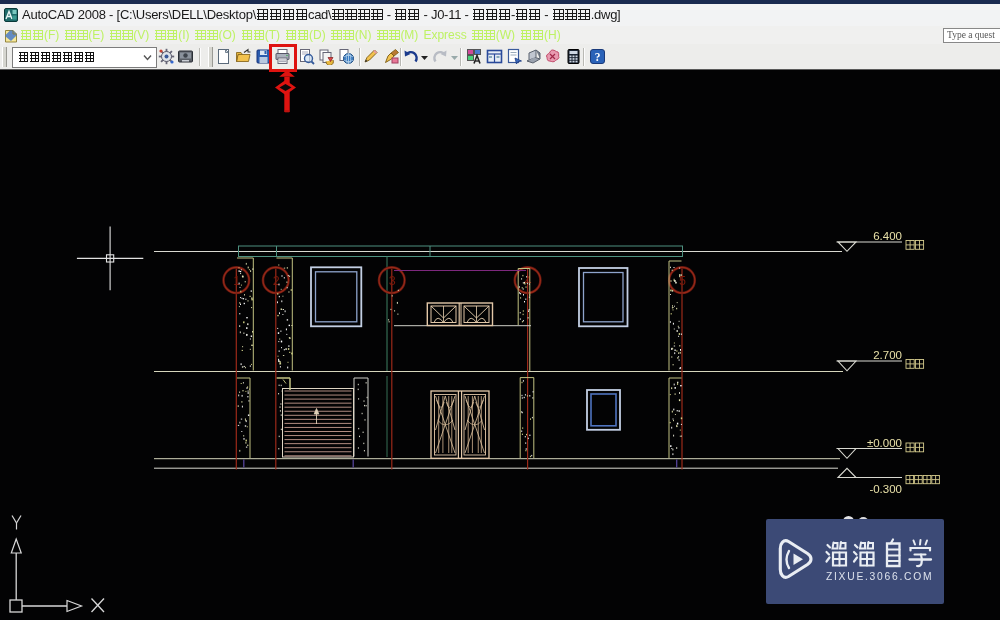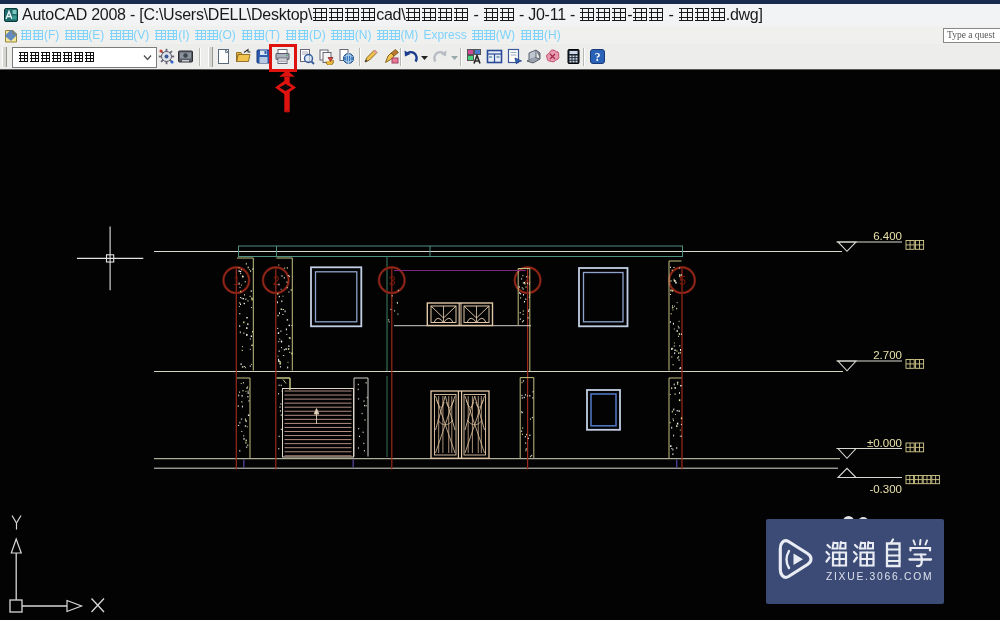--- a/index.html
+++ b/index.html
@@ -5,22 +5,22 @@
   font-family:"Liberation Sans",sans-serif;}
 #tstrip{position:absolute;left:0;top:0;width:1000px;height:4px;background:#1a2b50;}
 #title{position:absolute;left:0;top:4px;width:1000px;height:22px;background:#f2f3f4;}
 #menu{position:absolute;left:0;top:26px;width:1000px;height:18px;background:#f0f0ef;}
 #tools{position:absolute;left:0;top:44px;width:1000px;height:26px;background:#ededeb;border-bottom:1px solid #5a5a5a;box-sizing:border-box;}
 .zh{display:inline-block;width:.88em;height:.86em;margin:0 .06em;vertical-align:-6%;
 background-image:linear-gradient(currentColor,currentColor),linear-gradient(currentColor,currentColor),linear-gradient(currentColor,currentColor),linear-gradient(currentColor,currentColor),linear-gradient(currentColor,currentColor),linear-gradient(currentColor,currentColor),linear-gradient(currentColor,currentColor);
 background-repeat:no-repeat;
 background-size:100% 1px,100% 1px,100% 1px,100% 1px,1px 100%,1px 100%,1px 100%;
 background-position:0 0,0 38%,0 72%,0 100%,15% 0,60% 0,100% 0;}
-#titletext{position:absolute;left:22px;top:4px;height:22px;line-height:22px;font-size:16px;color:#191919;letter-spacing:-0.25px;white-space:nowrap;}
-#menuitems{position:absolute;left:20px;top:26px;height:18px;line-height:18px;font-size:12px;color:#7dd3fc;white-space:nowrap;}
+#titletext{position:absolute;left:22px;top:4px;height:22px;line-height:22px;font-size:13px;color:#191919;letter-spacing:-0.25px;white-space:nowrap;}
+#menuitems{position:absolute;left:20px;top:26px;height:18px;line-height:18px;font-size:12px;color:#bef264;white-space:nowrap;}
 #menuitems .mi{margin-right:5px;}
 #typeq{position:absolute;left:943px;top:28px;width:57px;height:13px;background:#fff;border:1px solid #888;
  font-family:"Liberation Serif",serif;font-size:9.5px;color:#555;line-height:13px;padding-left:3px;overflow:hidden;white-space:nowrap;}
 .sep{position:absolute;top:48px;width:1px;height:18px;background:#b9b9b4;border-right:1px solid #fdfdfd;}
 .grip{position:absolute;top:47px;width:3px;height:20px;border-left:1px solid #fff;border-right:1px solid #9a9a94;background:#d6d6d0;}
 #combo{position:absolute;left:12px;top:47px;width:143px;height:19px;background:#fff;border:1px solid #7c7c7c;font-size:11px;color:#111;}
 #combo .txt{position:absolute;left:5px;top:3px;}
 .ticon{position:absolute;}
 </style></head><body>
 <div id="root">

